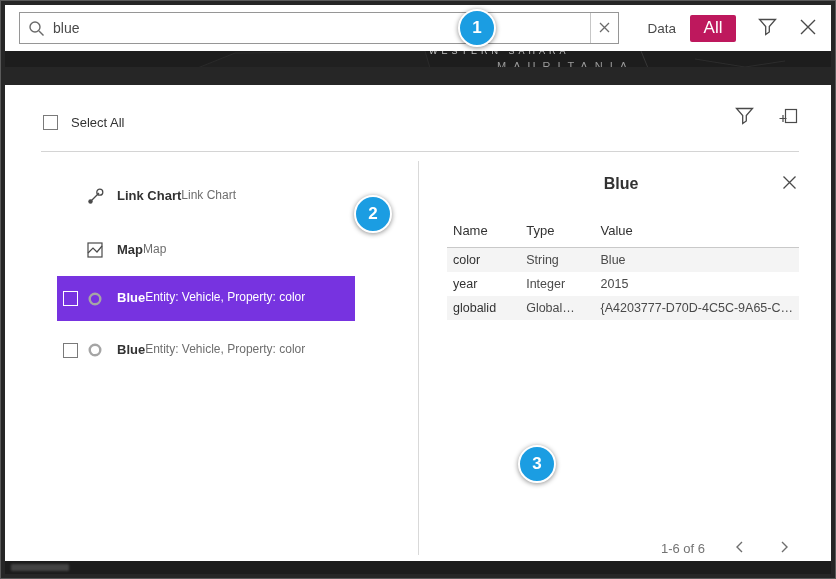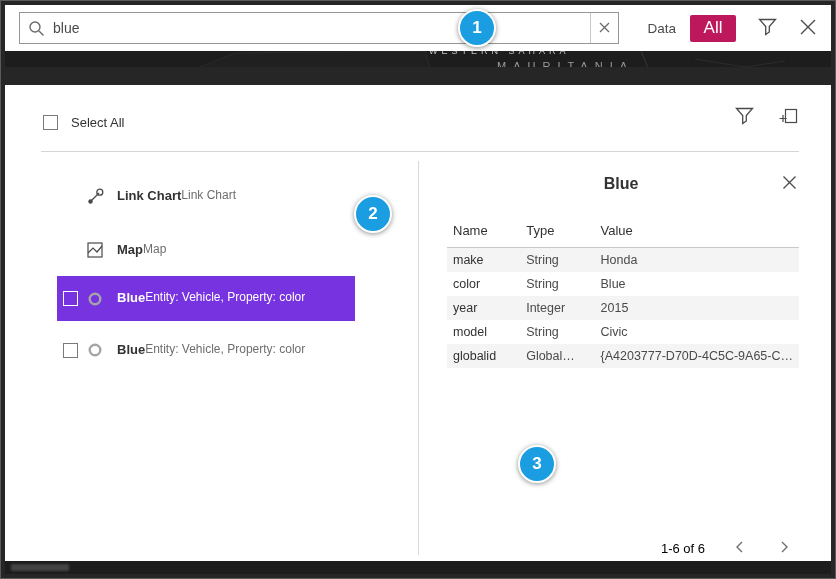--- a/index.html
+++ b/index.html
@@ -81,21 +81,21 @@
   table { width:100%; border-collapse:collapse; }
   th { text-align:left; font-weight:400; font-size:13px; color:#323232;
        padding:6px 6px 9px 6px; border-bottom:1px solid #c9c9c9; }
   th.col-name { width:78px; } th.col-type { width:78px; }
   td { font-size:12.5px; color:#4a4a4a; padding:5px 6px; height:16px;
        white-space:nowrap; }
   td.name { color:#323232; }
   td.value { max-width:210px; overflow:hidden; text-overflow:ellipsis; }
   tbody tr:nth-child(odd) { background:#f4f4f4; }
   .pagination { position:absolute; right:8px; bottom:4px; display:flex;
-                align-items:center; gap:26px; font-size:13px; color:#000000; }
+                align-items:center; gap:26px; font-size:13px; color:#737373; }
   .page-btn { background:none; border:none; padding:2px; cursor:pointer;
               display:flex; align-items:center; }
 
   
   .bottom-strip { position:absolute; left:4px; right:4px; bottom:4px; height:13px;
                   background:#1c1c1c; z-index:3; }
   .attribution-smudge { position:absolute; left:6px; top:3px; width:58px; height:7px;
                   background:#6a6a6a; opacity:.5; border-radius:1px; filter:blur(1px); }
 
   
@@ -262,38 +262,28 @@
         <table>
           <thead>
             <tr>
               <th class="col-name">Name</th>
               <th class="col-type">Type</th>
               <th>Value</th>
             </tr>
           </thead>
           <tbody>
             <tr>
-              <td class="name">make</td>
-              <td>String</td>
-              <td class="value">Honda</td>
-            </tr>
-            <tr>
               <td class="name">color</td>
               <td>String</td>
               <td class="value">Blue</td>
             </tr>
             <tr>
               <td class="name">year</td>
               <td>Integer</td>
               <td class="value">2015</td>
-            </tr>
-            <tr>
-              <td class="name">model</td>
-              <td>String</td>
-              <td class="value">Civic</td>
             </tr>
             <tr>
               <td class="name">globalid</td>
               <td>Global…</td>
               <td class="value">{A4203777-D70D-4C5C-9A65-C…</td>
             </tr>
           </tbody>
         </table>
       </div>
 

